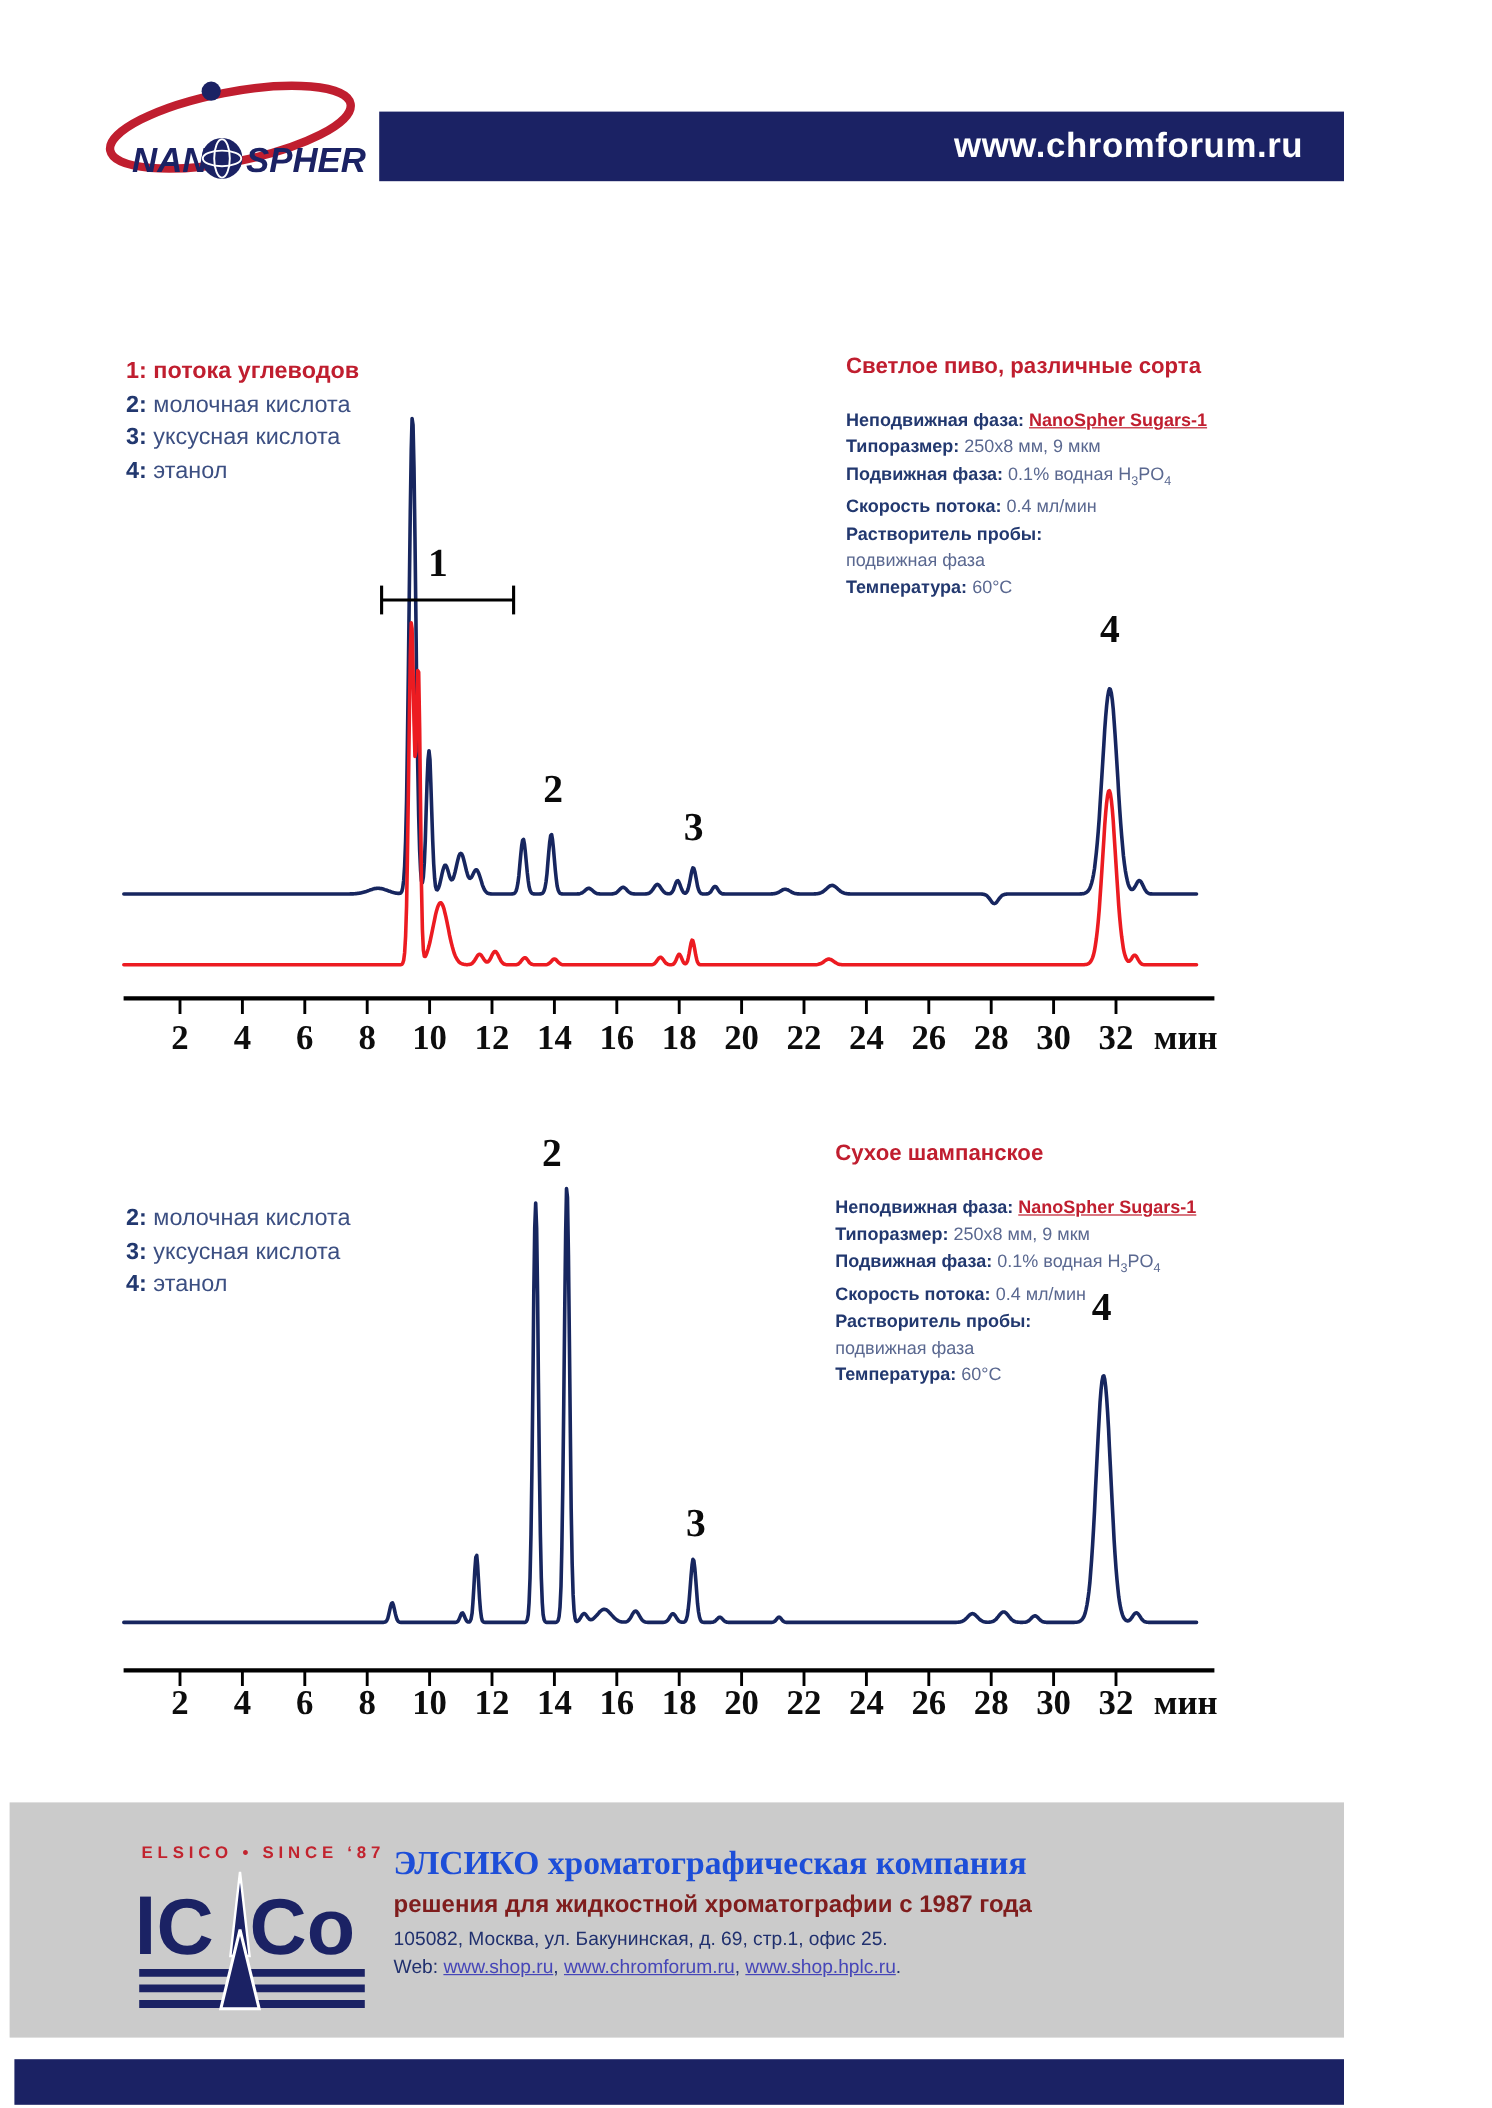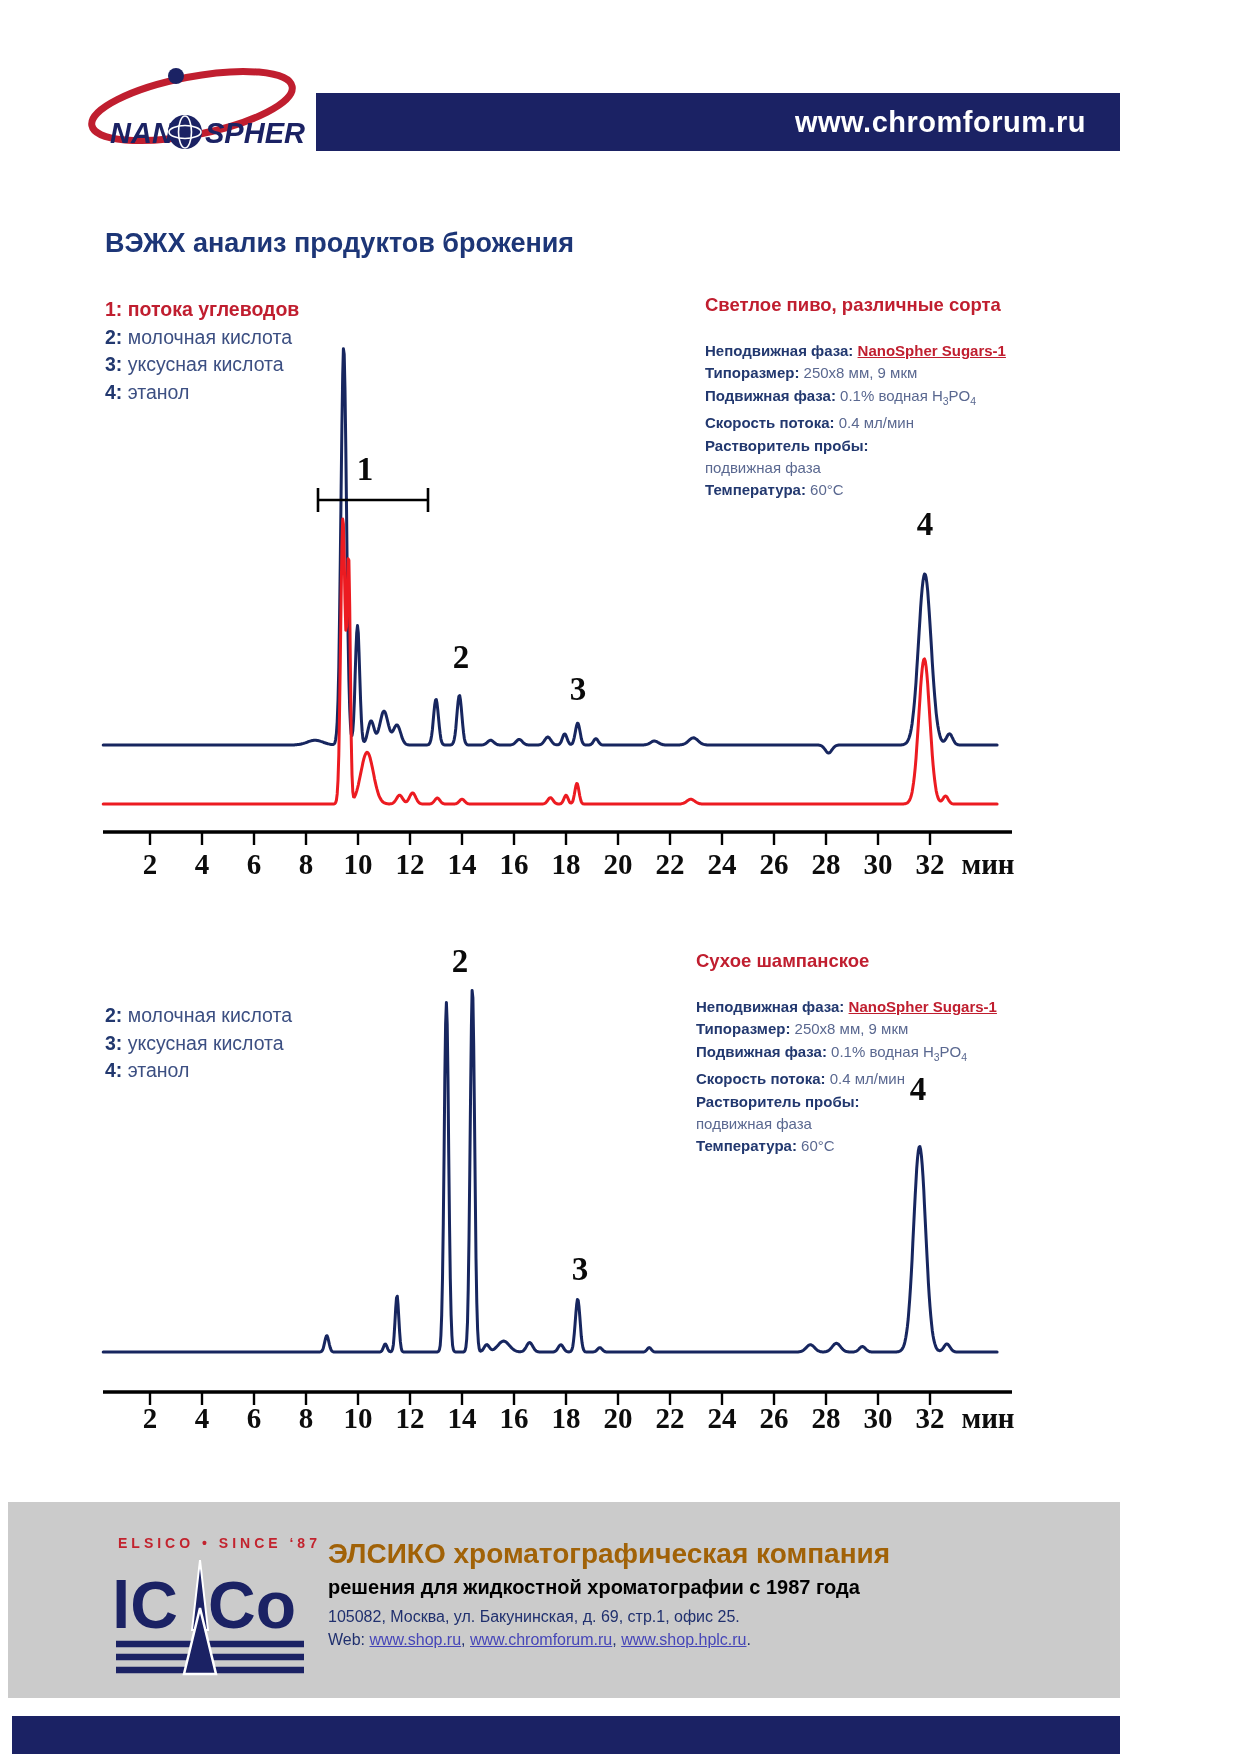--- a/index.html
+++ b/index.html
@@ -28,22 +28,22 @@
   .conditions sub{font-size:70%;}
 
   
   #charts-layer{left:0;top:0;width:1243px;height:1757px;pointer-events:none;}
   .tick-label{font:700 29px "Liberation Serif","DejaVu Serif",serif;fill:#0d0d0d;text-anchor:middle;}
   .peak-label{font:700 33px "Liberation Serif","DejaVu Serif",serif;fill:#0a0a0a;text-anchor:middle;}
 
   
   .footer-box{left:8px;top:1502px;width:1228px;height:196px;background:#cbcbcb;}
   .tagline{left:118px;top:1535px;font-size:14px;font-weight:700;letter-spacing:4px;color:#c2232e;}
-  .company{left:328px;top:1538px;font-size:28px;font-weight:600;color:#a16207;}
-  .slogan{left:328px;top:1576px;font-size:20px;font-weight:700;color:#000000;}
+  .company{left:328px;top:1538px;font-size:28px;font-weight:600;color:#1d4ed8;font-family:Liberation Serif, serif;}
+  .slogan{left:328px;top:1576px;font-size:20px;font-weight:700;color:#7f1d1d;}
   .addr{left:328px;top:1606px;font-size:16px;line-height:22.5px;color:#20306e;}
   .addr a, .flink{color:#4646b8;text-decoration:underline;cursor:pointer;}
   .bottom-bar{left:12px;top:1716px;width:1220px;height:38px;background:#1b2264;}
 </style>
 </head>
 <body>
 
 <div class="page">
 
   <svg class="abs" style="left:86px;top:66px;" width="222" height="92" viewBox="0 0 222 92">
@@ -53,21 +53,20 @@
     <g>
       <circle cx="99" cy="66" r="17" fill="#1b2264"></circle>
       <ellipse cx="99" cy="66" rx="16" ry="6.5" fill="none" stroke="#ffffff" stroke-width="1.6"></ellipse>
       <ellipse cx="99" cy="66" rx="6.5" ry="16" fill="none" stroke="#ffffff" stroke-width="1.6"></ellipse>
     </g>
     <text x="119" y="77" font-family="Liberation Sans, sans-serif" font-size="29" font-weight="bold" font-style="italic" fill="#1b2264">SPHER</text>
   </svg>
 
   <div class="abs banner">www.chromforum.ru</div>
 
-  <h1 class="abs page-title" style="margin:0;">ВЭЖХ анализ продуктов брожения</h1>
 
   <div class="abs legend" style="left:105px;top:296px;">
     <div class="red-line"><b>1:</b> <span>потока углеводов</span></div>
     <div><b>2:</b> <span>молочная кислота</span></div>
     <div><b>3:</b> <span>уксусная кислота</span></div>
     <div><b>4:</b> <span>этанол</span></div>
   </div>
 
   <div class="abs" style="left:705px;top:294px;">
     <div class="sample-title">Светлое пиво, различные сорта</div>

